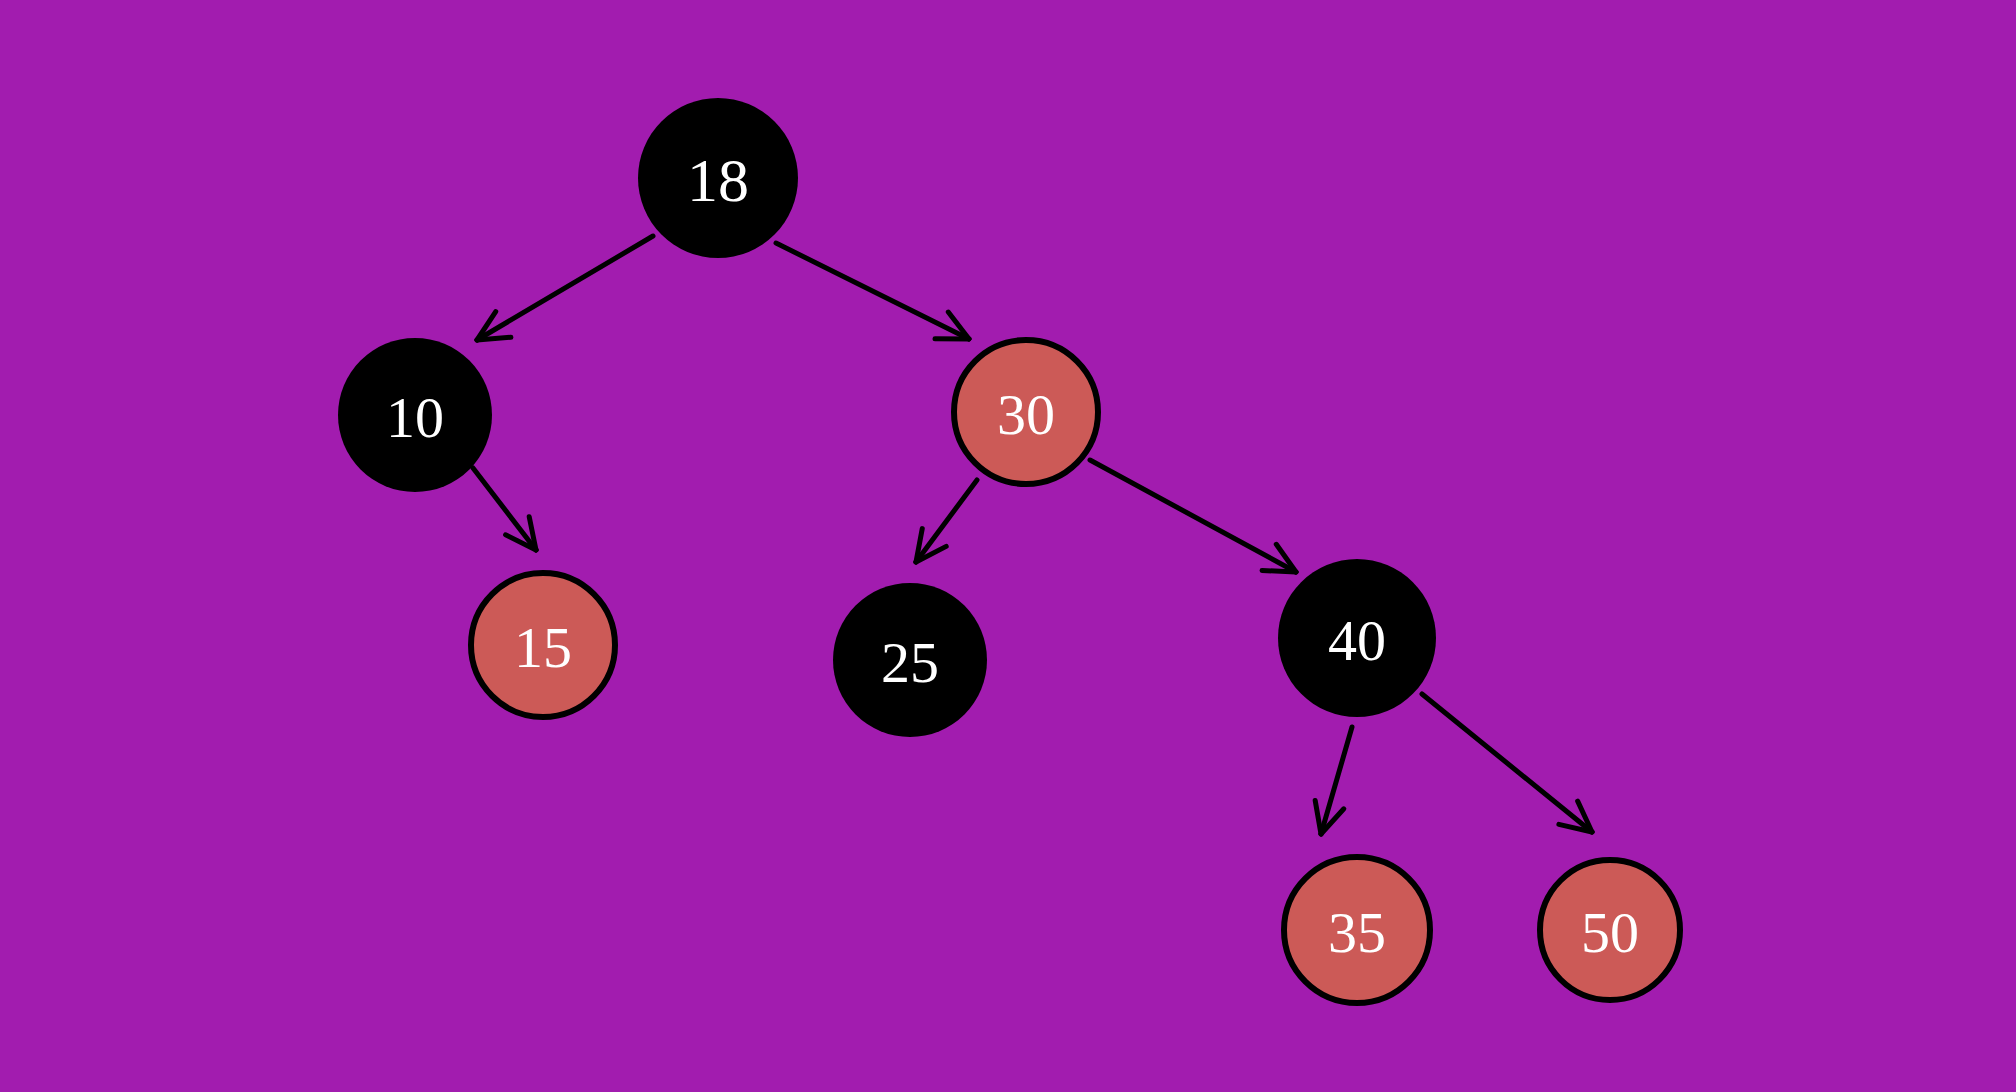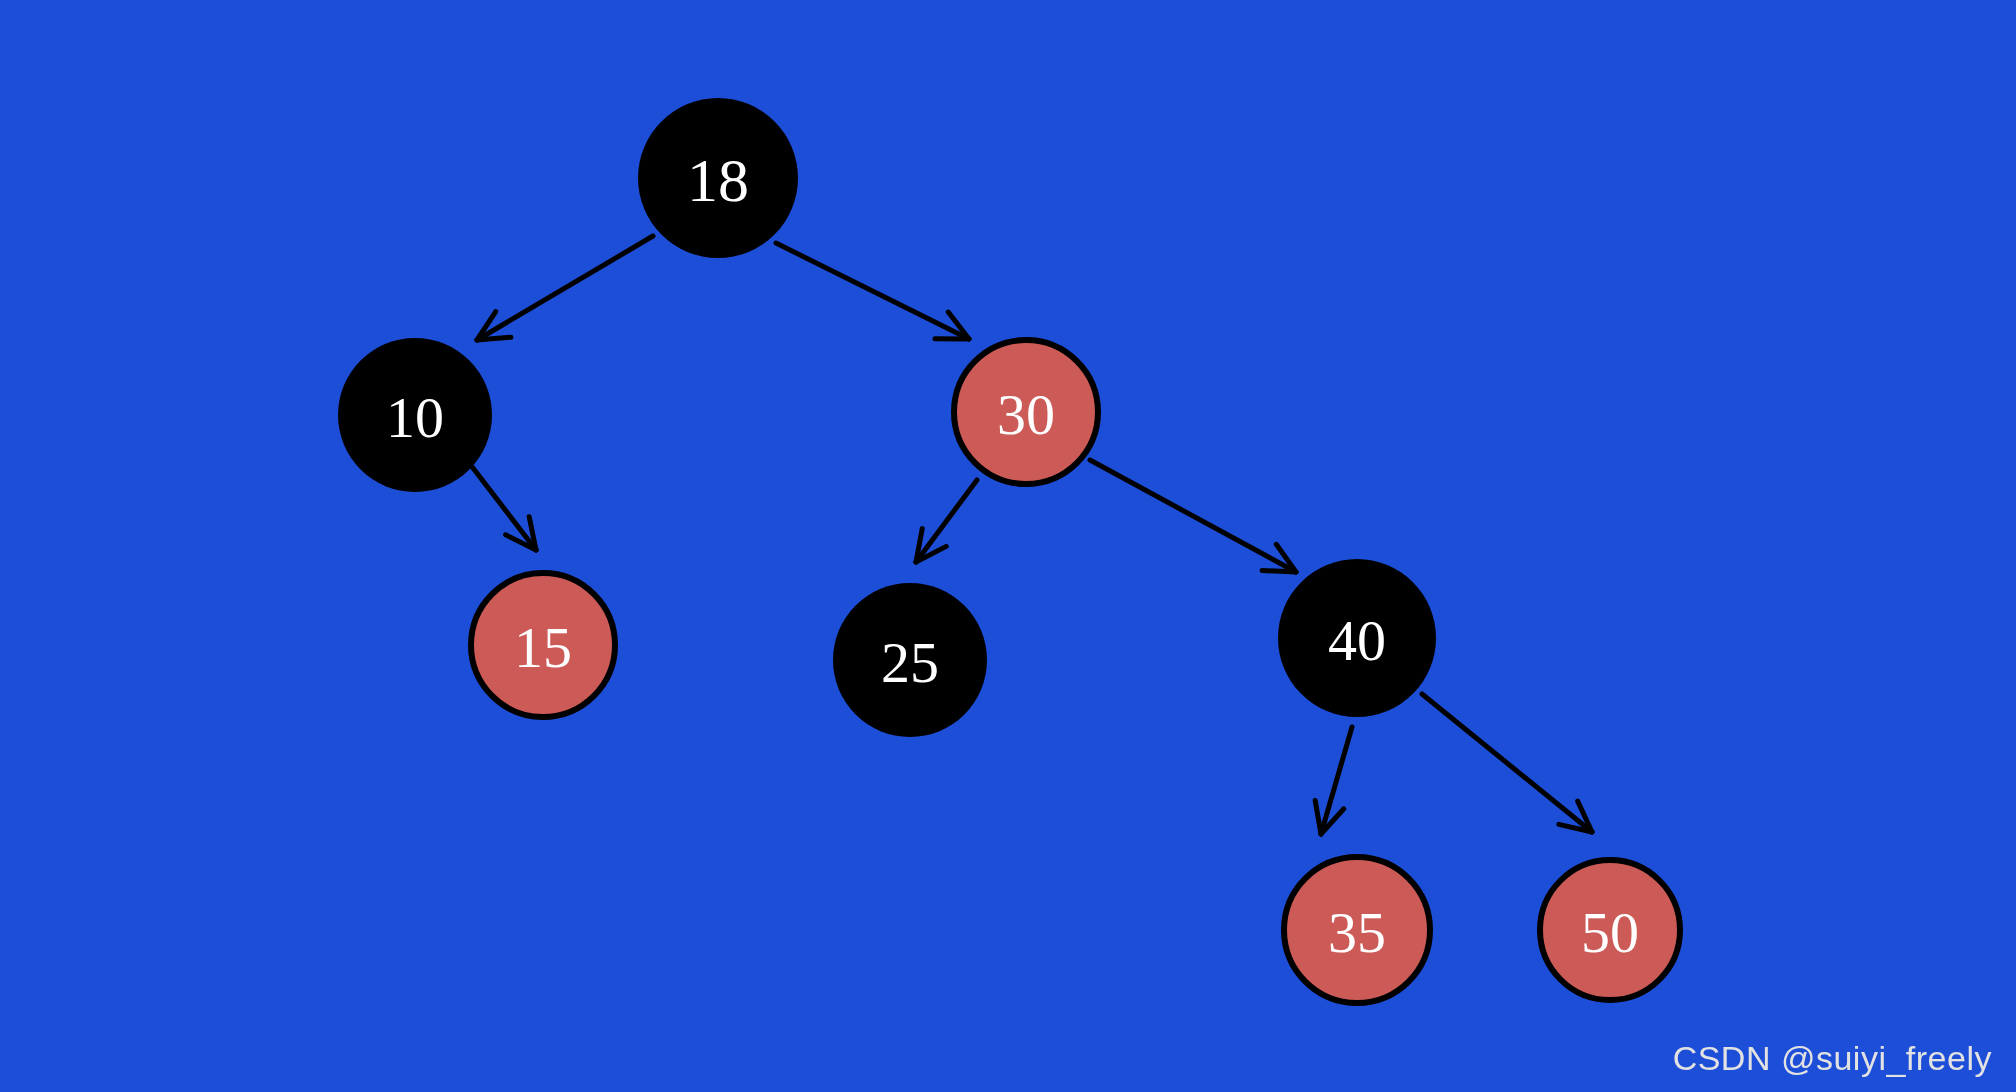--- a/index.html
+++ b/index.html
@@ -8,21 +8,21 @@
     padding: 0;
     background: #ffffff;
   }
   body {
     font-family: "Liberation Serif", "DejaVu Serif", serif;
   }
   #canvas {
     position: relative;
     width: 2016px;
     height: 1092px;
-    background: #1d4ed8;
+    background: #a21caf;
     overflow: hidden;
   }
   #tree-svg {
     position: absolute;
     top: 0;
     left: 0;
     width: 2016px;
     height: 1092px;
     display: block;
   }
@@ -126,15 +126,14 @@
           <circle cx="1357" cy="930" r="73" fill="#cc5a57" stroke="#000000" stroke-width="6" class="node-circle"></circle>
           <text x="1357" y="932" font-size="58" fill="#ffffff" class="node-label">35</text>
         </g>
         <g>
           <circle cx="1610" cy="930" r="70" fill="#cc5a57" stroke="#000000" stroke-width="6" class="node-circle"></circle>
           <text x="1610" y="932" font-size="58" fill="#ffffff" class="node-label">50</text>
         </g>
       </g>
   </svg>
 
-  <div class="watermark">CSDN @suiyi_freely</div>
 
 </div>
 
 </body></html>

